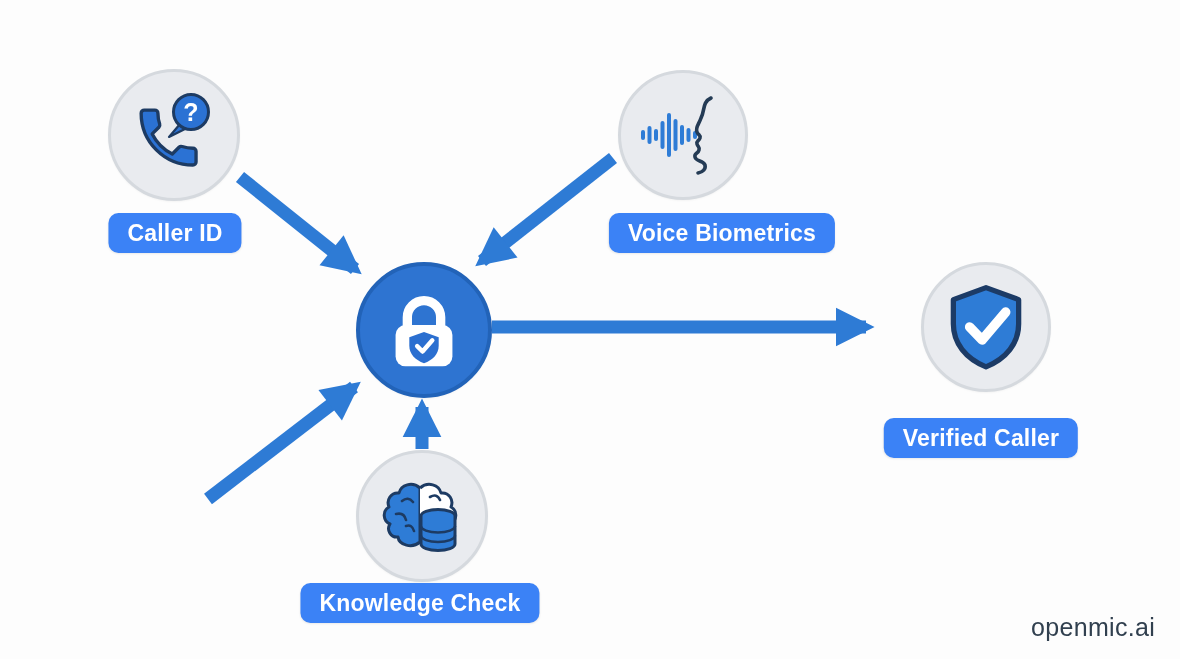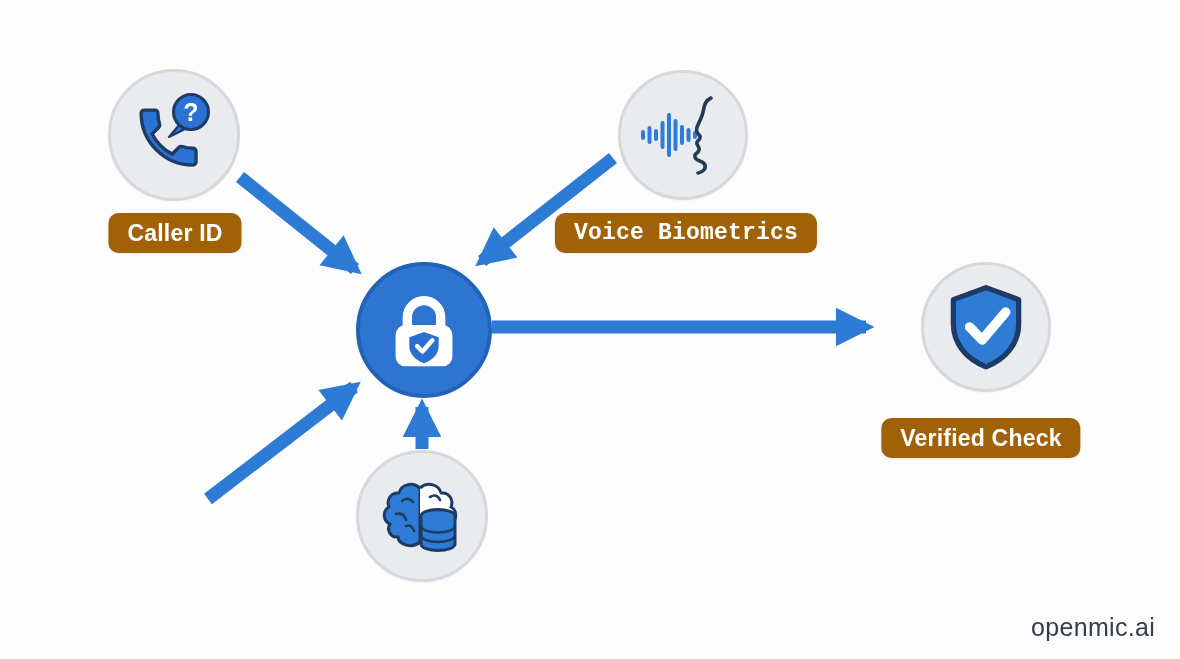--- a/index.html
+++ b/index.html
@@ -32,21 +32,21 @@
   }
   .node-circle.lock {
     background: #2e74d1;
     border: 4px solid #2263b8;
   }
   .node-circle svg { display: block; }
 
   .badge {
     position: absolute;
     transform: translateX(-50%);
-    background: #a16207;
+    background: #3b82f6;
     color: #ffffff;
     font-weight: bold;
     font-size: 23px;
     line-height: 26px;
     padding: 7px 19px;
     border-radius: 10px;
     white-space: nowrap;
     letter-spacing: 0.2px;
     box-shadow: 0 1px 2px rgba(0,0,0,0.08);
   }
@@ -98,21 +98,21 @@
         <rect x="27.5" y="36" width="4" height="28" rx="2"></rect>
         <rect x="34" y="28" width="4" height="44" rx="2"></rect>
         <rect x="40.5" y="34" width="4" height="32" rx="2"></rect>
         <rect x="47" y="40" width="4" height="20" rx="2"></rect>
         <rect x="53.5" y="43" width="4" height="14" rx="2"></rect>
         <rect x="60" y="46" width="4" height="8" rx="2"></rect>
       </g>
       <path d="M78,13 C69,17 72,26 68,33 C66,39 62,43 64,47 C65,50 68,50 67,53 C66,56 63,56 64,59 C65,62 67,62 66,65 C65,69 61,68 62,72 C63,77 70,75 72,80 C73,84 70,87 65,88" fill="none" stroke="#243b55" stroke-width="3.6" stroke-linecap="round"></path>
     </svg>
   </div>
-  <div class="badge" style="left:686px; top:213px;font-family:Liberation Mono, monospace;">Voice Biometrics</div>
+  <div class="badge" style="left:722px; top:213px;">Voice Biometrics</div>
 
   <div class="node-circle lock" style="left:356px; top:262px; width:136px; height:136px;">
     <svg width="98" height="98" viewBox="0 0 100 100">
       <path d="M33,50 V37 a17,17 0 0 1 34,0 V50" fill="none" stroke="#ffffff" stroke-width="9.5"></path>
       <rect x="21" y="45" width="58" height="42" rx="10" fill="#ffffff"></rect>
       <path d="M50,52 L65,57.5 V66 C65,74.5 59,80.5 50,84 C41,80.5 35,74.5 35,66 V57.5 Z" fill="#2b6fd0"></path>
       <path d="M43,66.5 L48.5,72 L58.5,60.5" stroke="#ffffff" stroke-width="4.5" fill="none" stroke-linecap="round" stroke-linejoin="round"></path>
     </svg>
   </div>
 
@@ -120,24 +120,25 @@
     <svg width="100" height="100" viewBox="0 0 100 100">
       <path d="M48,22 C40,15 29,19 27,27 C19,26 14,34 17,41 C10,45 11,55 18,58 C14,64 19,72 26,71 C27,79 40,83 48,76 Z" fill="#2e7cd6" stroke="#1d3b63" stroke-width="3" stroke-linejoin="round"></path>
       <path d="M48,22 C56,15 67,19 69,27 C77,26 82,34 79,41 C86,45 85,55 78,58 C82,64 77,72 70,71 C69,79 56,83 48,76" fill="#ffffff" stroke="#1d3b63" stroke-width="3" stroke-linejoin="round"></path>
       <path d="M30,35 q6,-5 11,1 M24,48 q8,-2 10,6 M34,60 q6,-2 8,5" fill="none" stroke="#1d3b63" stroke-width="2.6" stroke-linecap="round"></path>
       <path d="M58,31 q7,-4 10,3 M61,44 q7,0 8,6" fill="none" stroke="#1d3b63" stroke-width="2.6" stroke-linecap="round"></path>
       <ellipse cx="66" cy="50" rx="17" ry="6.5" fill="#2e7cd6" stroke="#1d3b63" stroke-width="3"></ellipse>
       <path d="M49,50 V78 C49,81.6 56.6,84.5 66,84.5 C75.4,84.5 83,81.6 83,78 V50" fill="#2e7cd6" stroke="#1d3b63" stroke-width="3"></path>
       <path d="M49,60 A17,6.5 0 0 0 83,60 M49,69.5 A17,6.5 0 0 0 83,69.5" fill="none" stroke="#1d3b63" stroke-width="2.6"></path>
     </svg>
   </div>
+  <div class="badge" style="left:420px; top:583px;">Knowledge Check</div>
 
   <div class="node-circle" style="left:921px; top:262px; width:130px; height:130px;">
     <svg width="96" height="96" viewBox="0 0 100 100">
       <path d="M50,9 L84,21.5 V47 C84,67 71,83 50,91.5 C29,83 16,67 16,47 V21.5 Z" fill="#2e7cd6" stroke="#1c3b66" stroke-width="5.5" stroke-linejoin="round"></path>
       <path d="M33,50 L46,63.5 L70.5,34.5" stroke="#ffffff" stroke-width="10" fill="none" stroke-linecap="round" stroke-linejoin="round"></path>
     </svg>
   </div>
-  <div class="badge" style="left:981px; top:418px;">Verified Check</div>
+  <div class="badge" style="left:981px; top:418px;">Verified Caller</div>
 
   <div class="watermark">openmic.ai</div>
 
 </div>
 
 </body></html>

